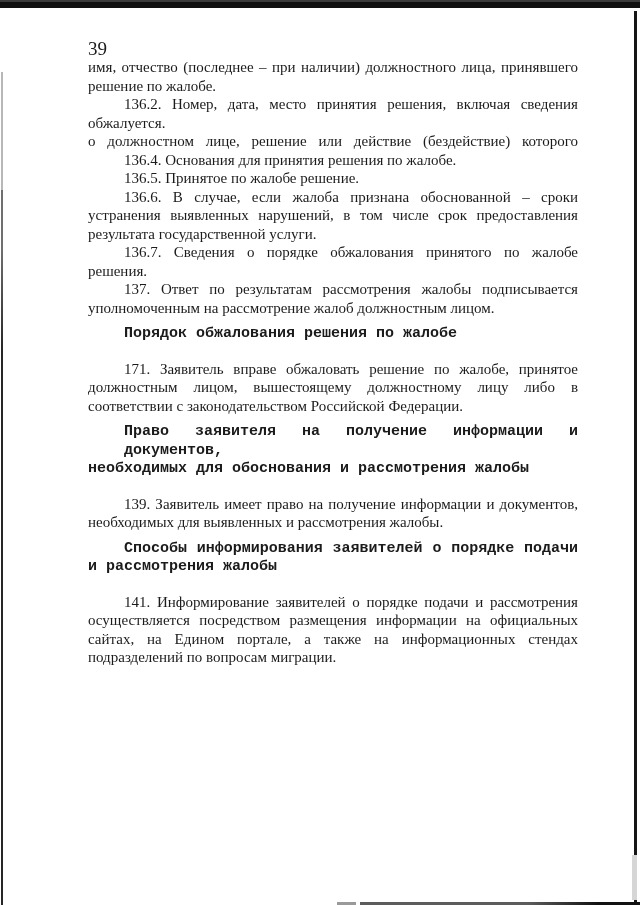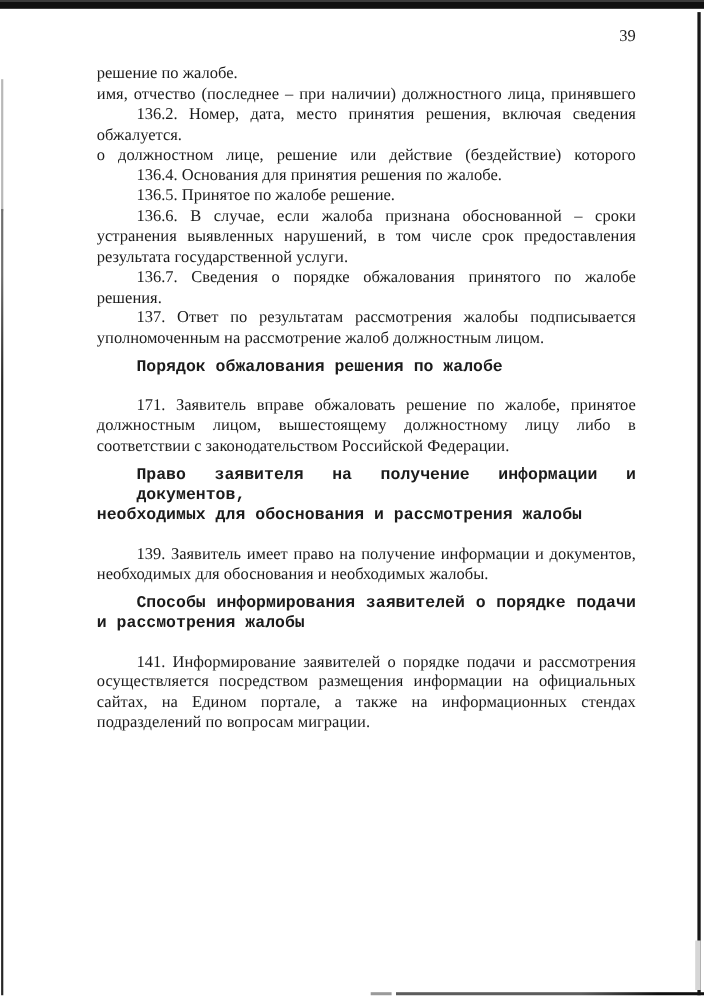--- a/index.html
+++ b/index.html
@@ -56,24 +56,24 @@
   .scan-right-smudge {
     position: absolute;
     left: 632px; top: 855px;
     width: 5px; height: 45px;
     background: #d6d6d6;
   }
 
   
   .page-number {
     position: absolute;
-    left: 88px; top: 24px;
+    left: 88px; top: 40px;
     width: 490px;
-    text-align: right;
-    font-size: 15px;
+    text-align: left;
+    font-size: 19px;
     line-height: 18px;
   }
   .doc-content {
     position: absolute;
     left: 88px; top: 58px;
     width: 490px;
   }
   .block { margin: 0; }
   .block.heading { margin-top: 8px; margin-bottom: 16px; }
   .block.heading .line { font-weight: bold; font-family: Liberation Mono, monospace; }
@@ -97,22 +97,22 @@
 <div class="scan-right-line"></div>
 <div class="scan-left-line-light"></div>
 <div class="scan-left-line-dark"></div>
 <div class="scan-bottom-seg-small"></div>
 <div class="scan-bottom-seg-main"></div>
 <div class="scan-right-smudge"></div>
 
 <div class="page-number">39</div>
 <div class="doc-content" id="doc-content">
     <div class="block paragraph">
+      <div class="line just">имя, отчество (последнее – при наличии) должностного лица, принявшего</div>
       <div class="line">решение по жалобе.</div>
-      <div class="line just">имя, отчество (последнее – при наличии) должностного лица, принявшего</div>
     </div>
     <div class="block paragraph">
       <div class="line just ind">136.2. Номер, дата, место принятия решения, включая сведения</div>
       <div class="line">обжалуется.</div>
       <div class="line just">о должностном лице, решение или действие (бездействие) которого</div>
     </div>
     <div class="block paragraph">
       <div class="line ind">136.4. Основания для принятия решения по жалобе.</div>
     </div>
     <div class="block paragraph">
@@ -138,21 +138,21 @@
       <div class="line just ind">171. Заявитель вправе обжаловать решение по жалобе, принятое</div>
       <div class="line just">должностным лицом, вышестоящему должностному лицу либо в</div>
       <div class="line">соответствии с законодательством Российской Федерации.</div>
     </div>
     <div class="block heading">
       <div class="line just ind">Право заявителя на получение информации и документов,</div>
       <div class="line">необходимых для обоснования и рассмотрения жалобы</div>
     </div>
     <div class="block paragraph">
       <div class="line just ind">139. Заявитель имеет право на получение информации и документов,</div>
-      <div class="line">необходимых для обоснования и необходимых жалобы.</div>
+      <div class="line">необходимых для выявленных и рассмотрения жалобы.</div>
     </div>
     <div class="block heading">
       <div class="line just ind">Способы информирования заявителей о порядке подачи</div>
       <div class="line">и рассмотрения жалобы</div>
     </div>
     <div class="block paragraph">
       <div class="line just ind">141. Информирование заявителей о порядке подачи и рассмотрения</div>
       <div class="line just">осуществляется посредством размещения информации на официальных</div>
       <div class="line just">сайтах, на Едином портале, а также на информационных стендах</div>
       <div class="line">подразделений по вопросам миграции.</div>

